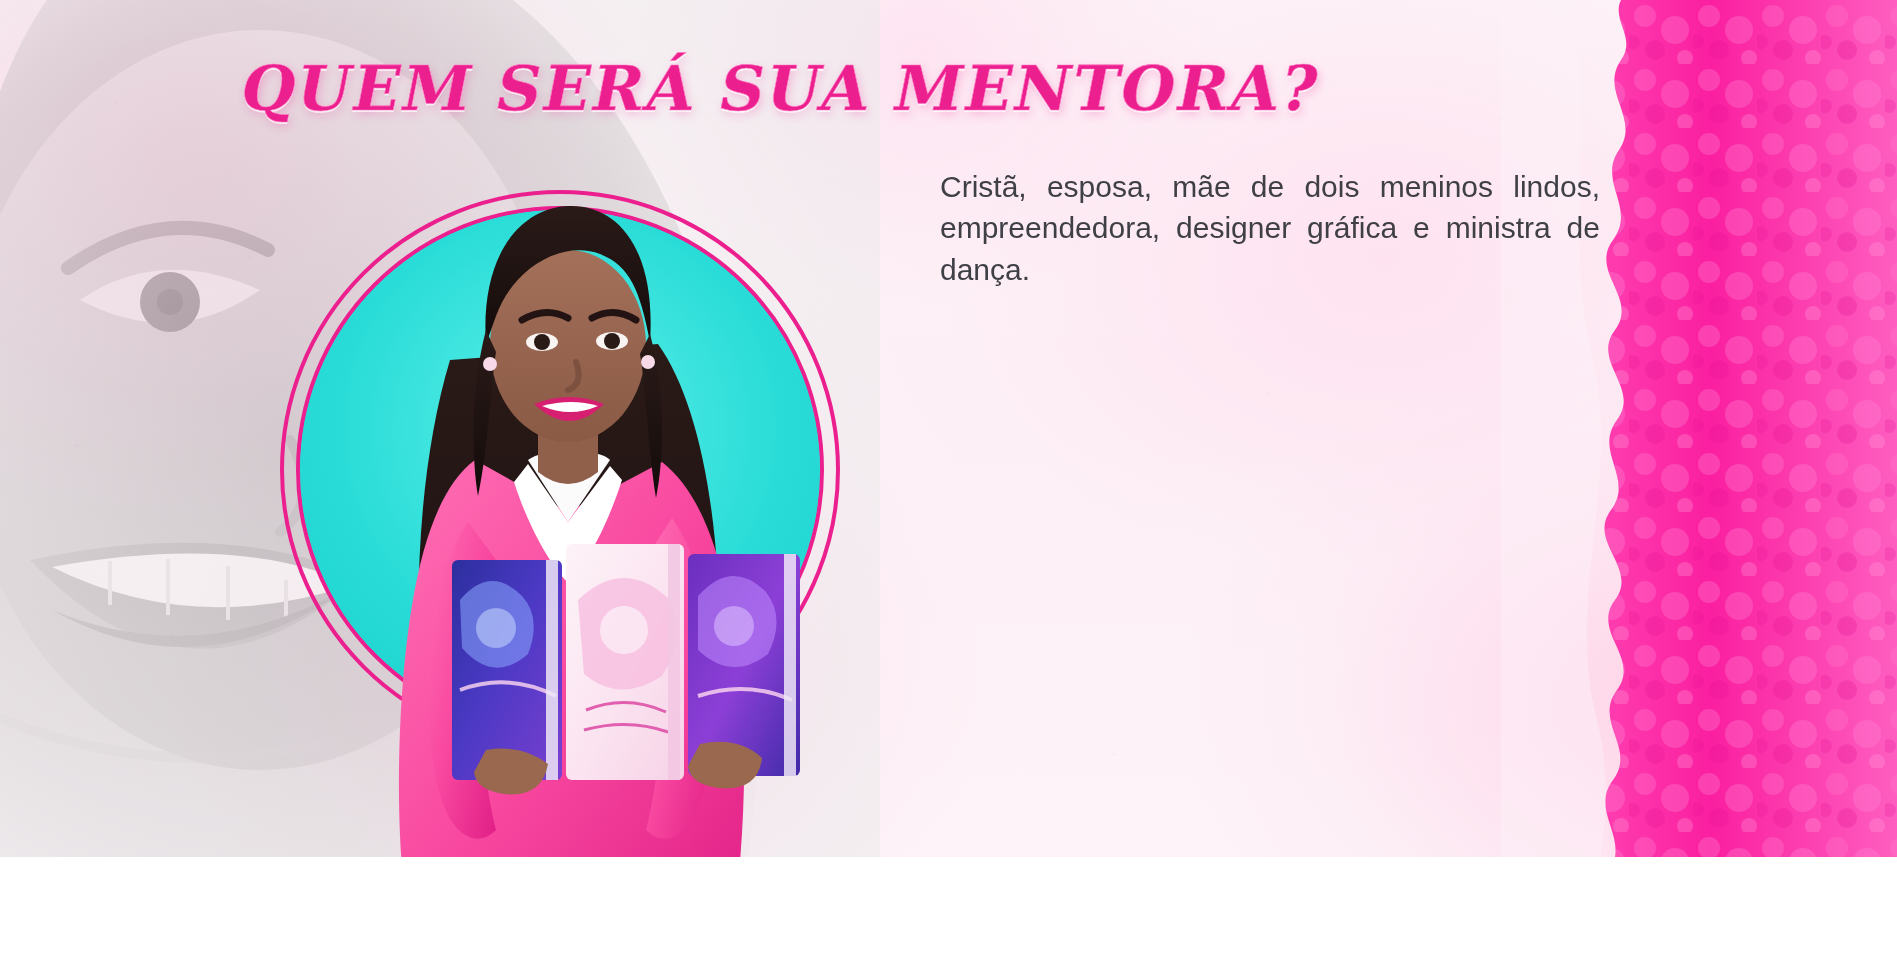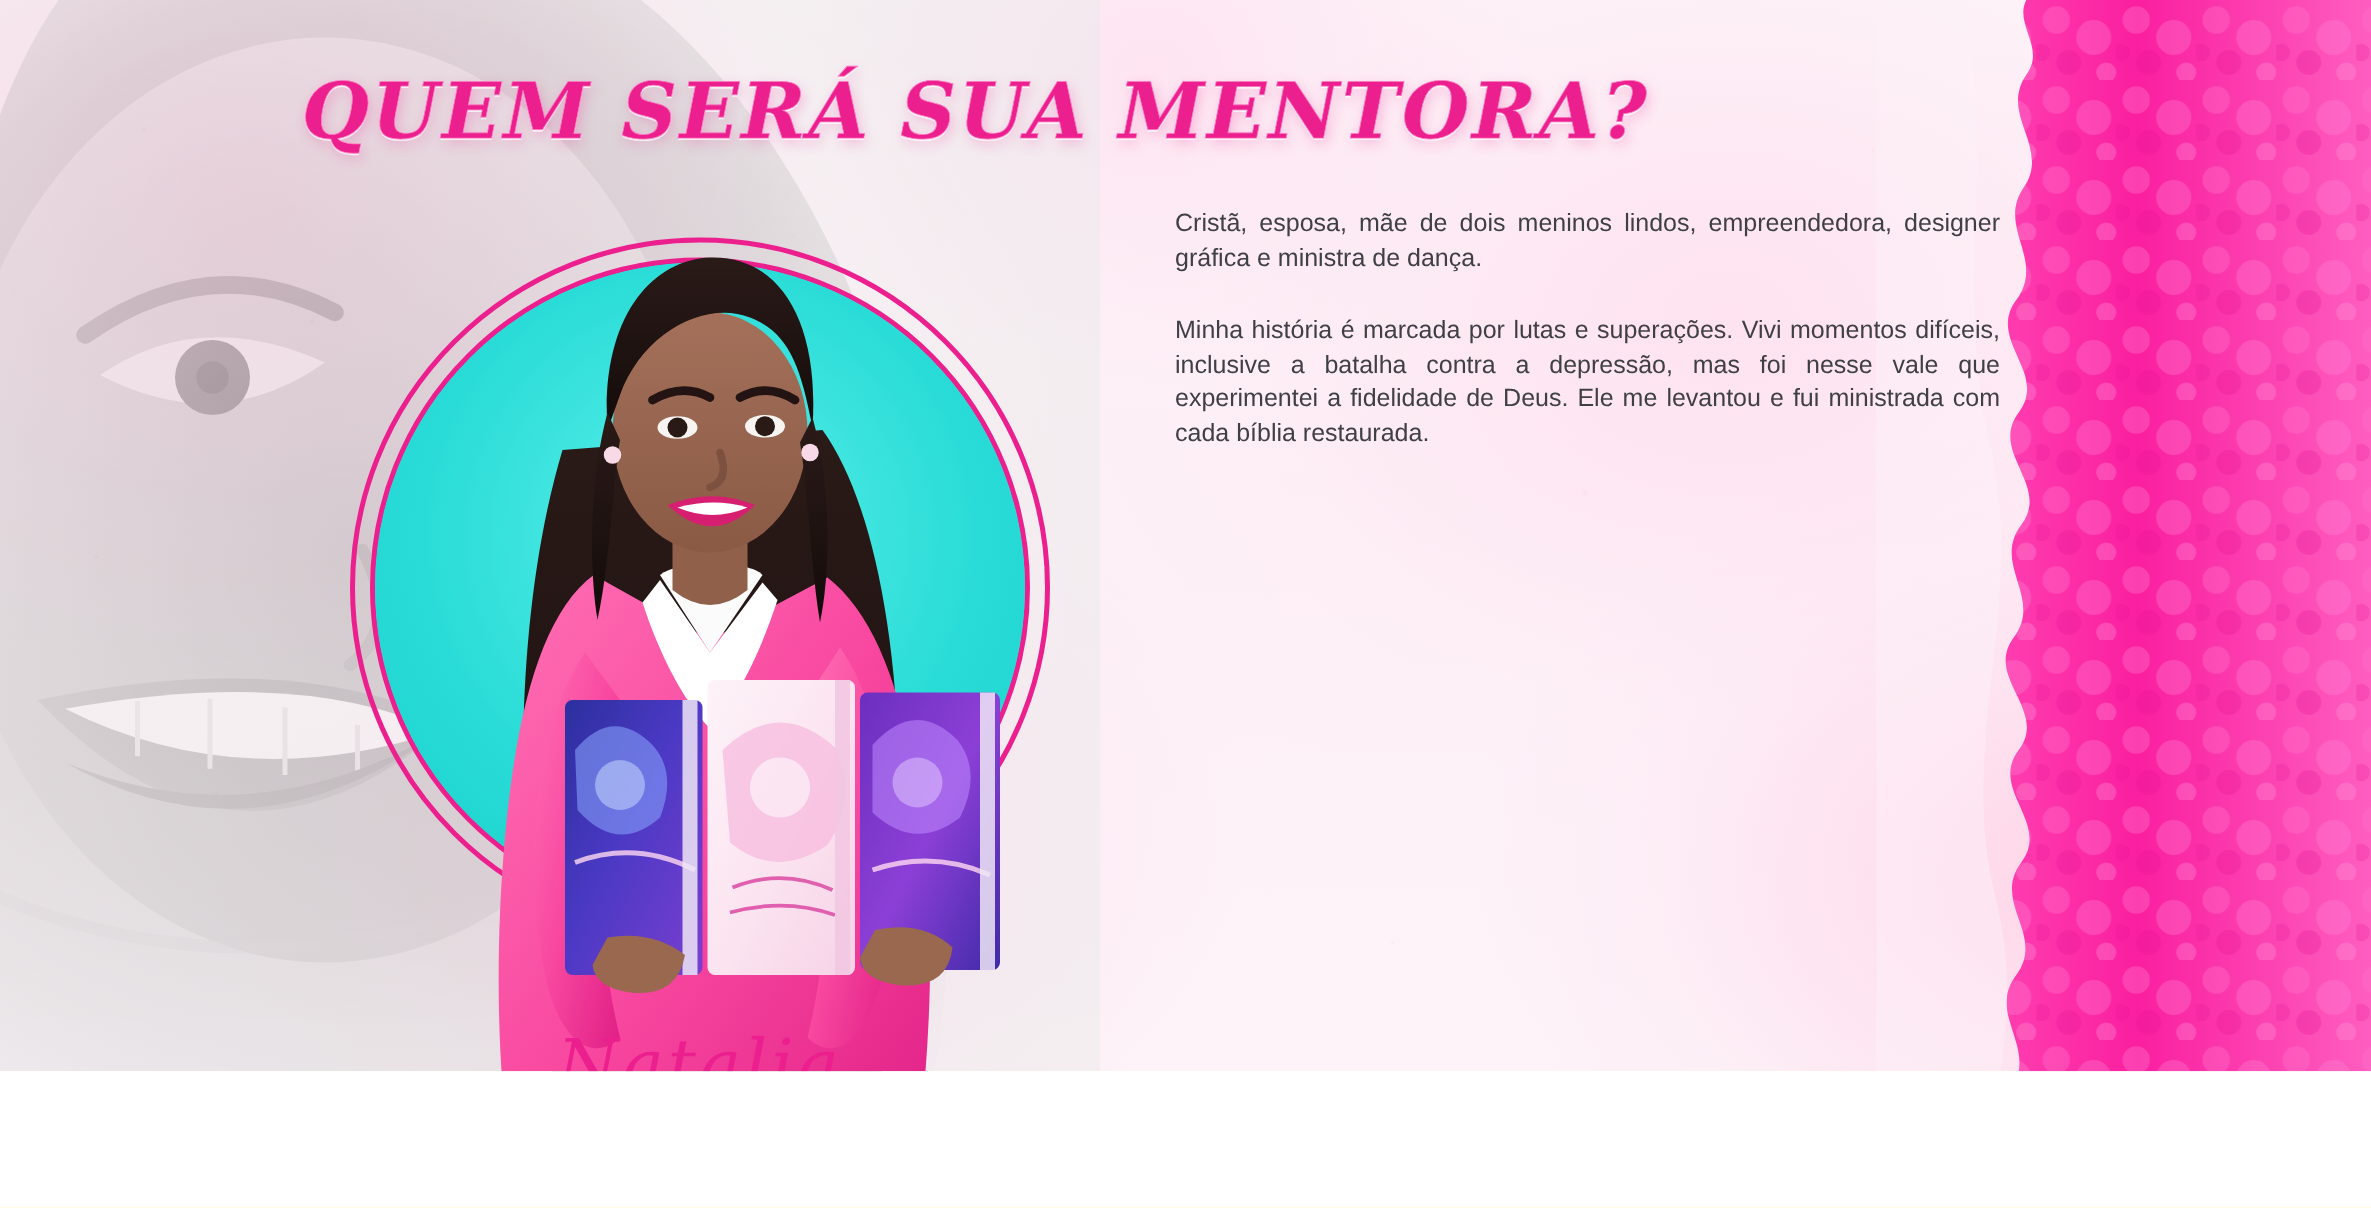--- a/index.html
+++ b/index.html
@@ -145,21 +145,21 @@
   
   .text-col {
     position: absolute;
     left: 940px;
     top: 166px;
     width: 660px;
   }
   .text-col p {
     margin: 0 0 30px 0;
     font-family: "Liberation Sans", sans-serif;
-    font-size: 20px;
+    font-size: 30px;
     line-height: 1.38;
     color: #3f3f46;
     text-align: justify;
     text-justify: inter-word;
   }
   .text-col p:last-child {
     margin-bottom: 0;
   }
 </style>
 </head>
@@ -356,20 +356,18 @@
       <path d="M398,466 q34,-38 68,-4 q20,26 2,62 q-36,28 -70,-4 Z" fill="#c08bff" opacity="0.55"></path>
       <circle cx="434" cy="496" r="20" fill="#e3ccff" opacity="0.5"></circle>
       <path d="M398,566 q48,-16 94,4" stroke="#ffd9f1" stroke-width="4" fill="none" opacity="0.8"></path>
       <rect x="484" y="424" width="12" height="222" fill="#efe6f6" opacity="0.85"></rect>
     </g>
 
     <path d="M186,620 q36,-6 62,14 q-6,34 -44,30 q-28,-4 -30,-22 Z" fill="#9a684f"></path>
     <path d="M400,614 q38,-8 62,14 q-4,34 -44,30 q-28,-4 -30,-22 Z" fill="#9a684f"></path>
   </svg>
 
-  <div class="signature">Natalia</div>
 
   <div class="text-col">
     <p>Cristã, esposa, mãe de dois meninos lindos, empreendedora, designer gráfica e ministra de dança.</p>
-    <p>Minha história é marcada por lutas e superações. Vivi momentos difíceis, inclusive a batalha contra a depressão, mas foi nesse vale que experimentei a fidelidade de Deus. Ele me levantou e fui ministrada com cada bíblia restaurada.</p>
   </div>
 
 </div>
 
 </body></html>

